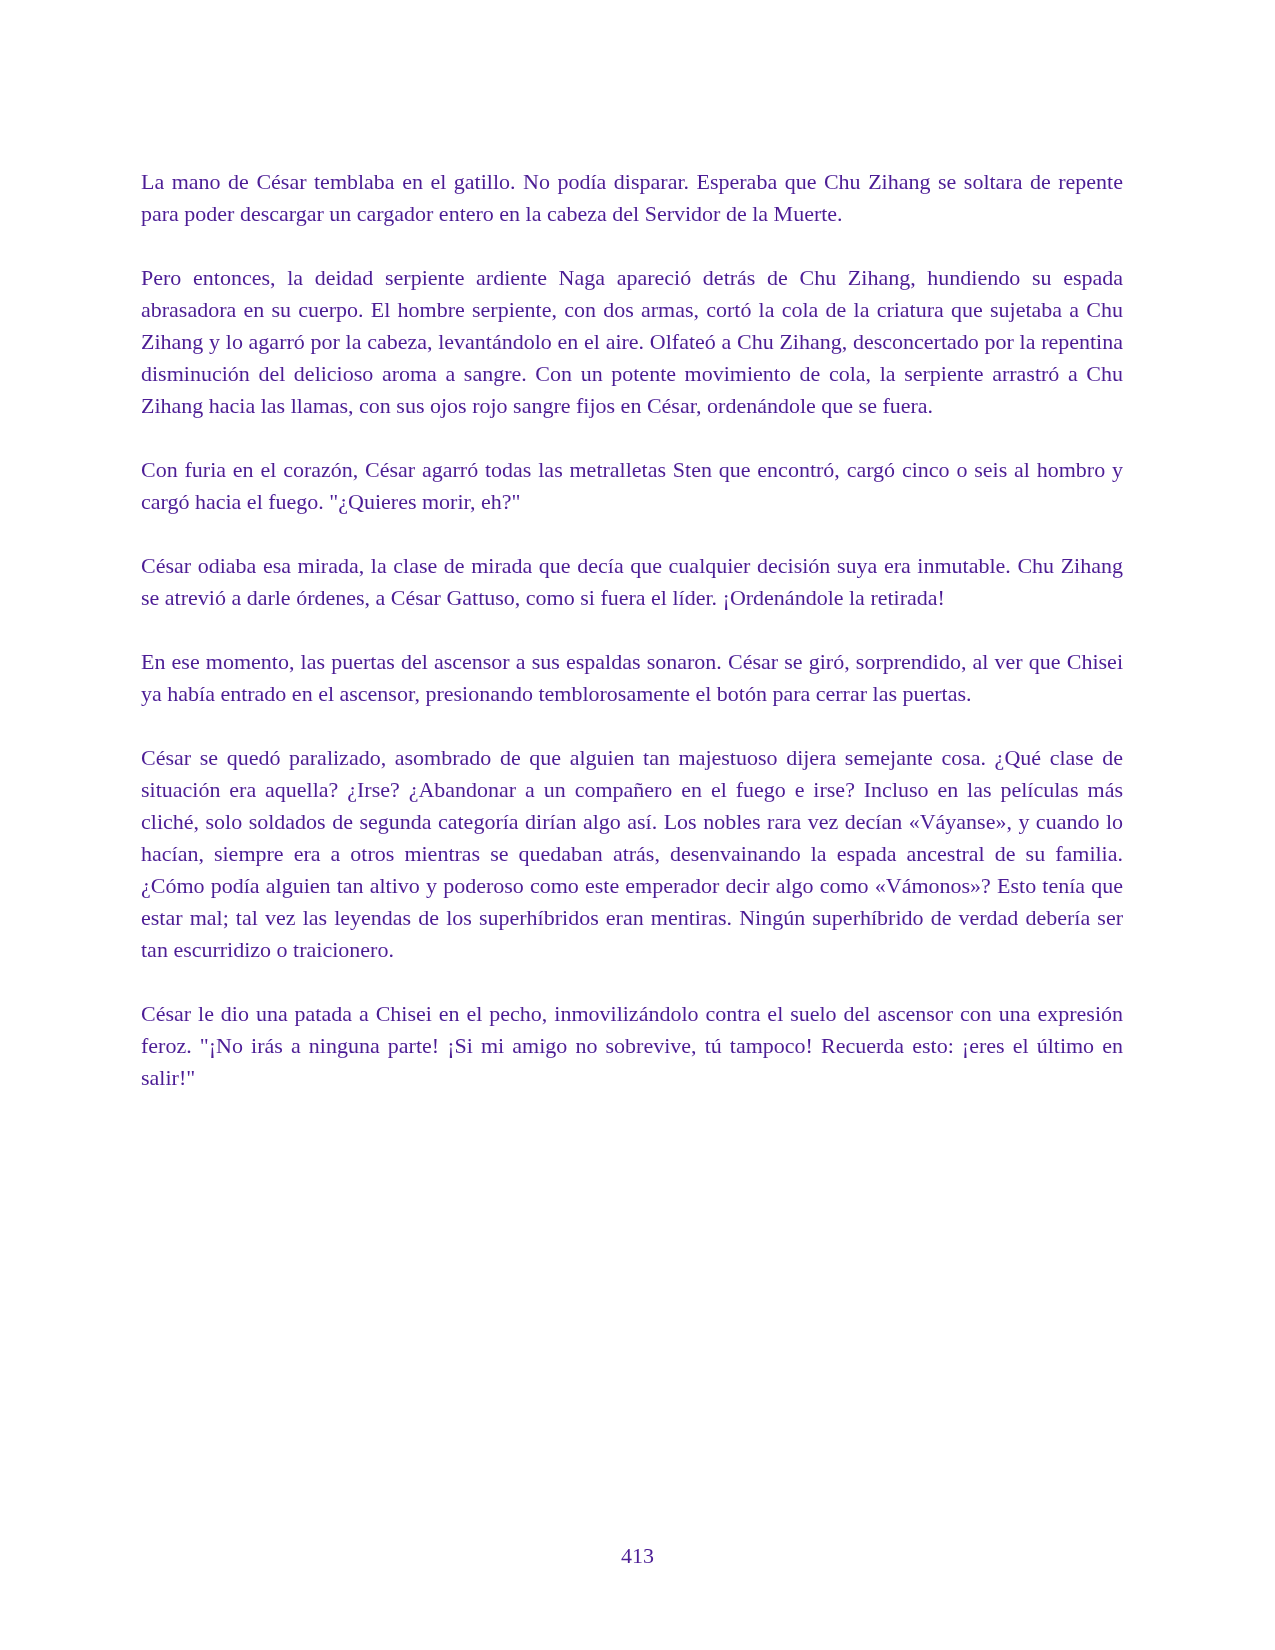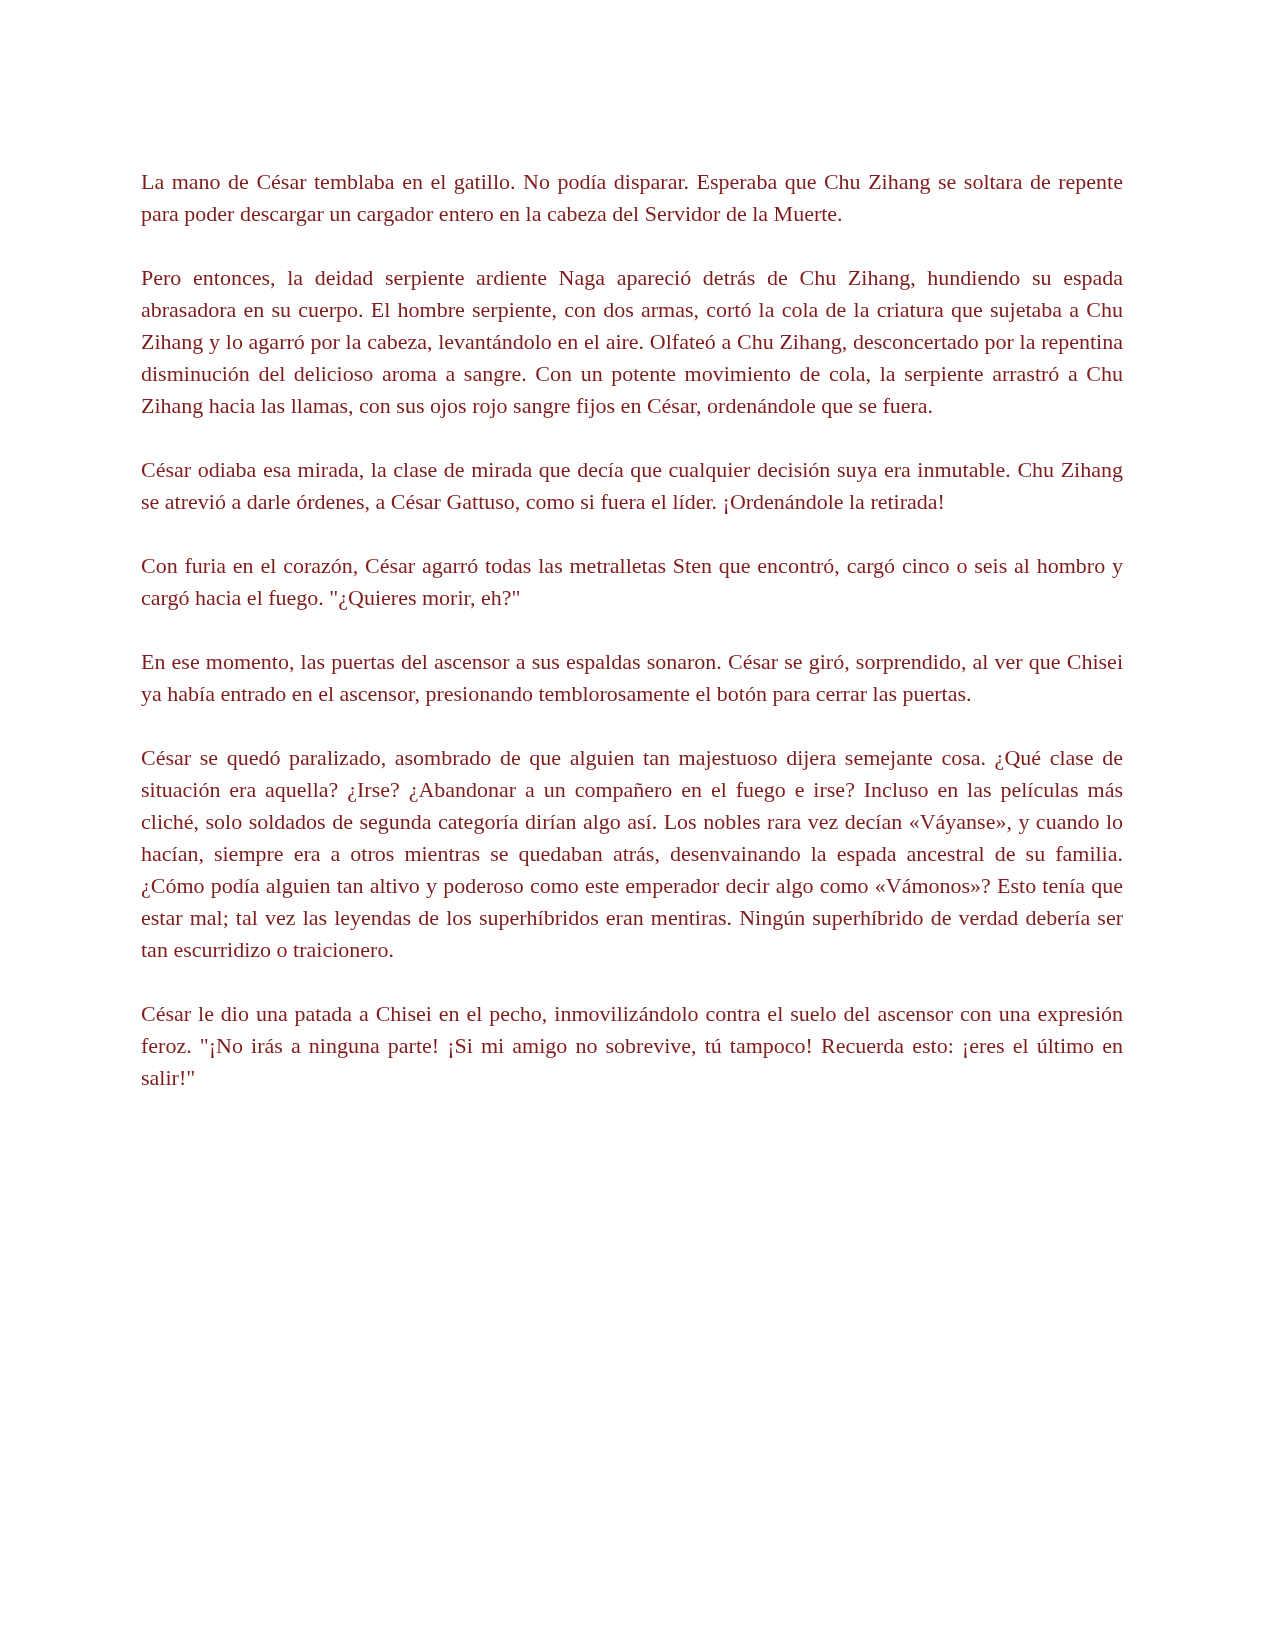--- a/index.html
+++ b/index.html
@@ -5,21 +5,21 @@
   html, body {
     margin: 0;
     padding: 0;
     background: #ffffff;
   }
   .page {
     position: relative;
     width: 1275px;
     height: 1650px;
     background: #ffffff;
-    color: #7f1d1d;
+    color: #4c1d95;
     overflow: hidden;
     font-family: "Liberation Serif", serif;
   }
   .content {
     position: absolute;
     left: 141px;
     top: 166px;
     width: 982px;
     font-size: 22px;
     line-height: 32px;
@@ -42,19 +42,20 @@
     line-height: 32px;
   }
 </style>
 </head>
 <body>
 
 <div class="page">
   <div class="content">
     <p>La mano de César temblaba en el gatillo. No podía disparar. Esperaba que Chu Zihang se soltara de repente para poder descargar un cargador entero en la cabeza del Servidor de la Muerte.</p>
     <p>Pero entonces, la deidad serpiente ardiente Naga apareció detrás de Chu Zihang, hundiendo su espada abrasadora en su cuerpo. El hombre serpiente, con dos armas, cortó la cola de la criatura que sujetaba a Chu Zihang y lo agarró por la cabeza, levantándolo en el aire. Olfateó a Chu Zihang, desconcertado por la repentina disminución del delicioso aroma a sangre. Con un potente movimiento de cola, la serpiente arrastró a Chu Zihang hacia las llamas, con sus ojos rojo sangre fijos en César, ordenándole que se fuera.</p>
+    <p>Con furia en el corazón, César agarró todas las metralletas Sten que encontró, cargó cinco o seis al hombro y cargó hacia el fuego. "¿Quieres morir, eh?"</p>
     <p>César odiaba esa mirada, la clase de mirada que decía que cualquier decisión suya era inmutable. Chu Zihang se atrevió a darle órdenes, a César Gattuso, como si fuera el líder. ¡Ordenándole la retirada!</p>
-    <p>Con furia en el corazón, César agarró todas las metralletas Sten que encontró, cargó cinco o seis al hombro y cargó hacia el fuego. "¿Quieres morir, eh?"</p>
     <p>En ese momento, las puertas del ascensor a sus espaldas sonaron. César se giró, sorprendido, al ver que Chisei ya había entrado en el ascensor, presionando temblorosamente el botón para cerrar las puertas.</p>
     <p>César se quedó paralizado, asombrado de que alguien tan majestuoso dijera semejante cosa. ¿Qué clase de situación era aquella? ¿Irse? ¿Abandonar a un compañero en el fuego e irse? Incluso en las películas más cliché, solo soldados de segunda categoría dirían algo así. Los nobles rara vez decían «Váyanse», y cuando lo hacían, siempre era a otros mientras se quedaban atrás, desenvainando la espada ancestral de su familia. ¿Cómo podía alguien tan altivo y poderoso como este emperador decir algo como «Vámonos»? Esto tenía que estar mal; tal vez las leyendas de los superhíbridos eran mentiras. Ningún superhíbrido de verdad debería ser tan escurridizo o traicionero.</p>
     <p>César le dio una patada a Chisei en el pecho, inmovilizándolo contra el suelo del ascensor con una expresión feroz. "¡No irás a ninguna parte! ¡Si mi amigo no sobrevive, tú tampoco! Recuerda esto: ¡eres el último en salir!"</p>
   </div>
+  <div class="page-number">413</div>
 </div>
 
 </body></html>

